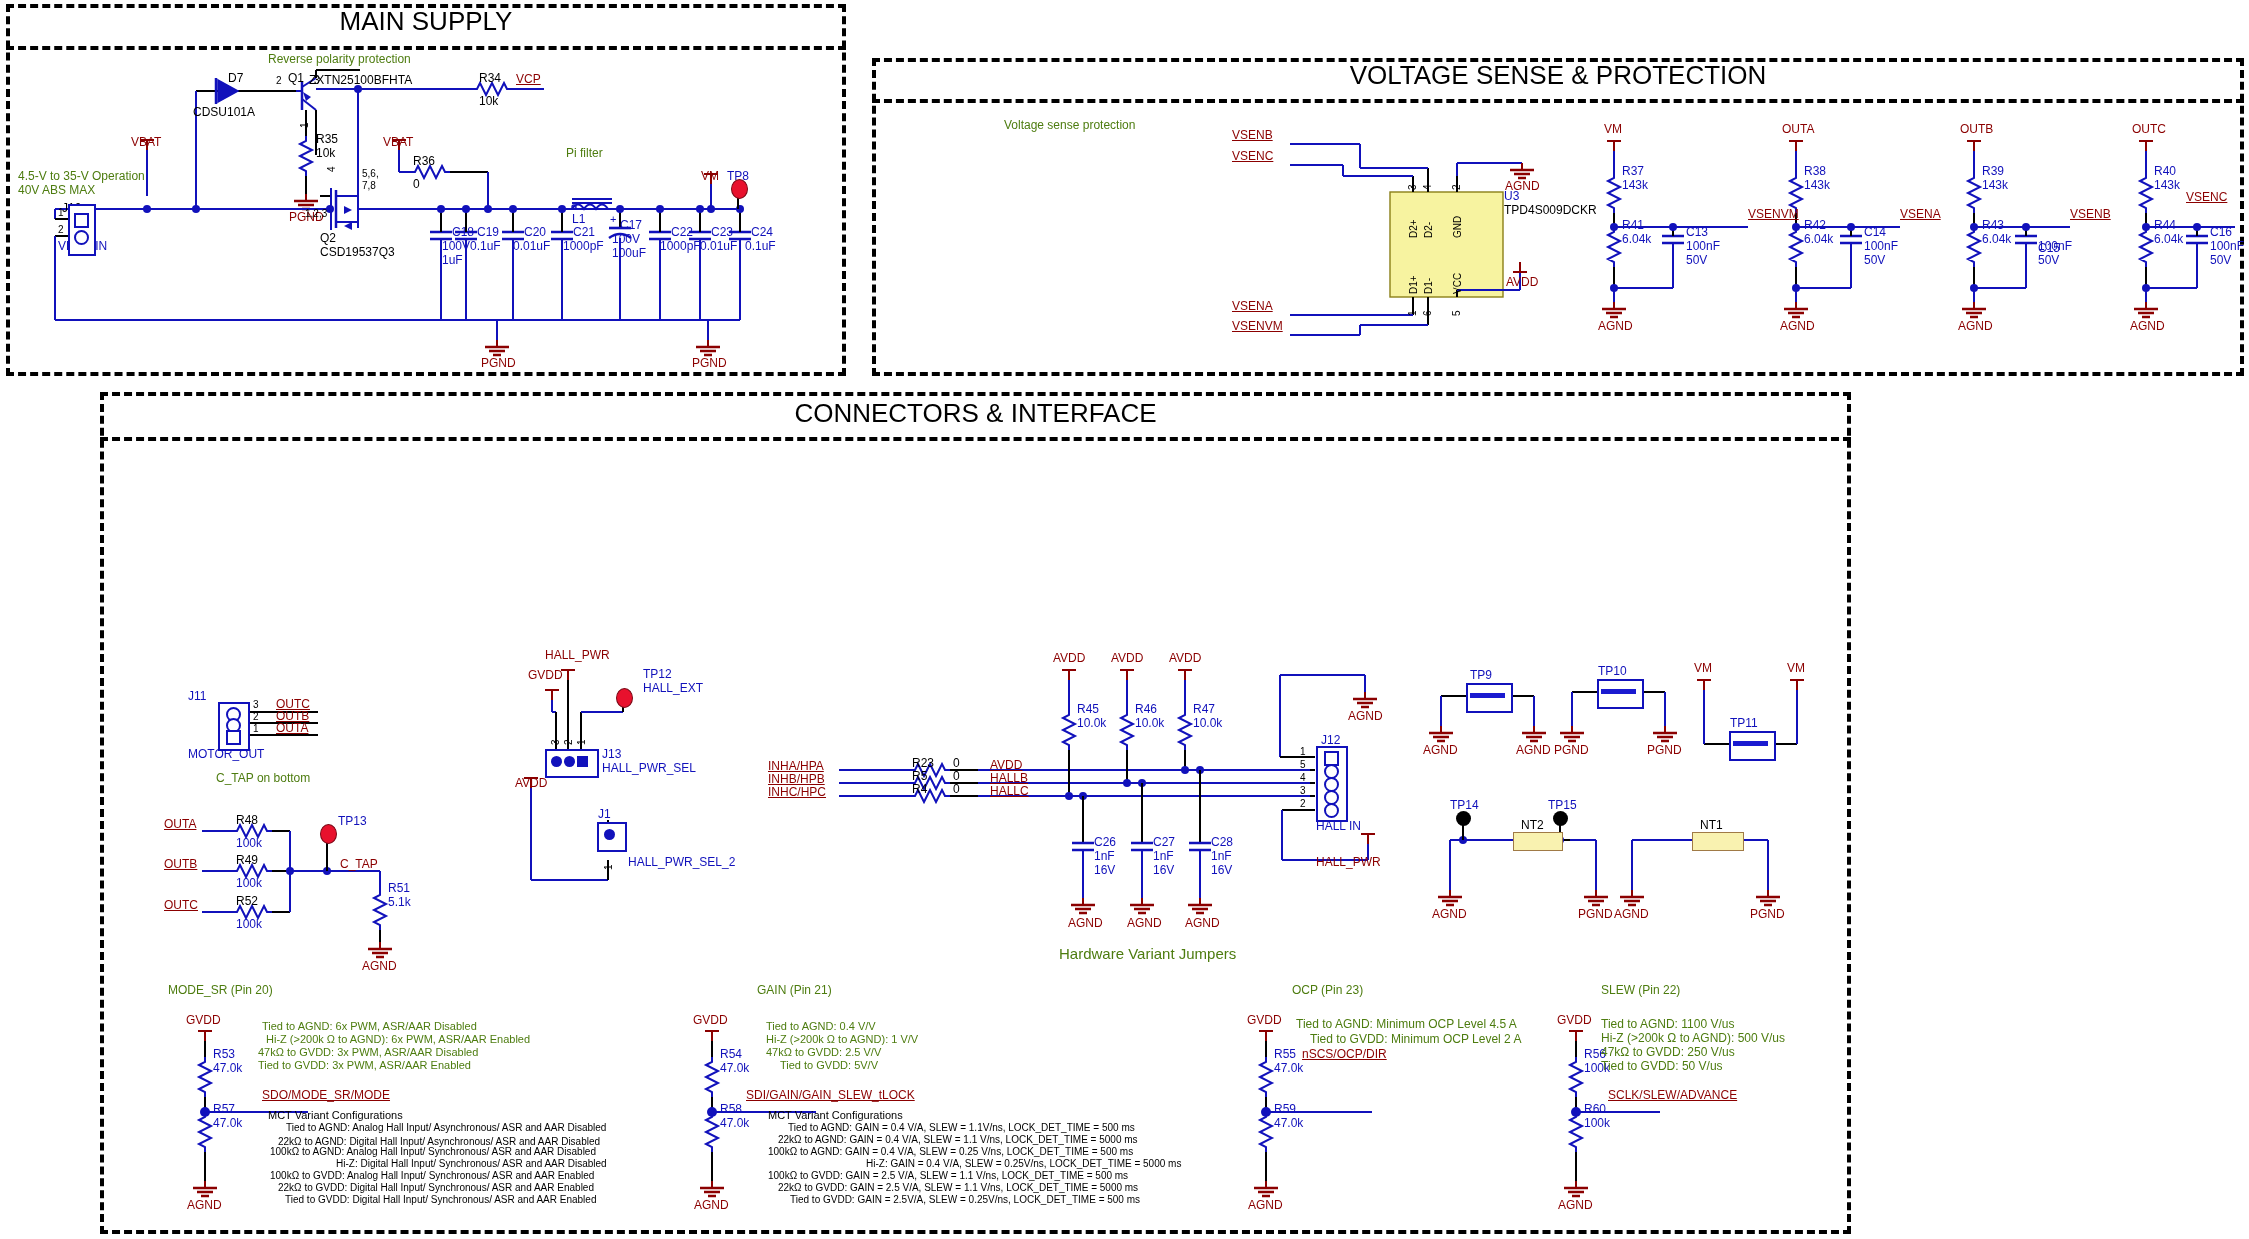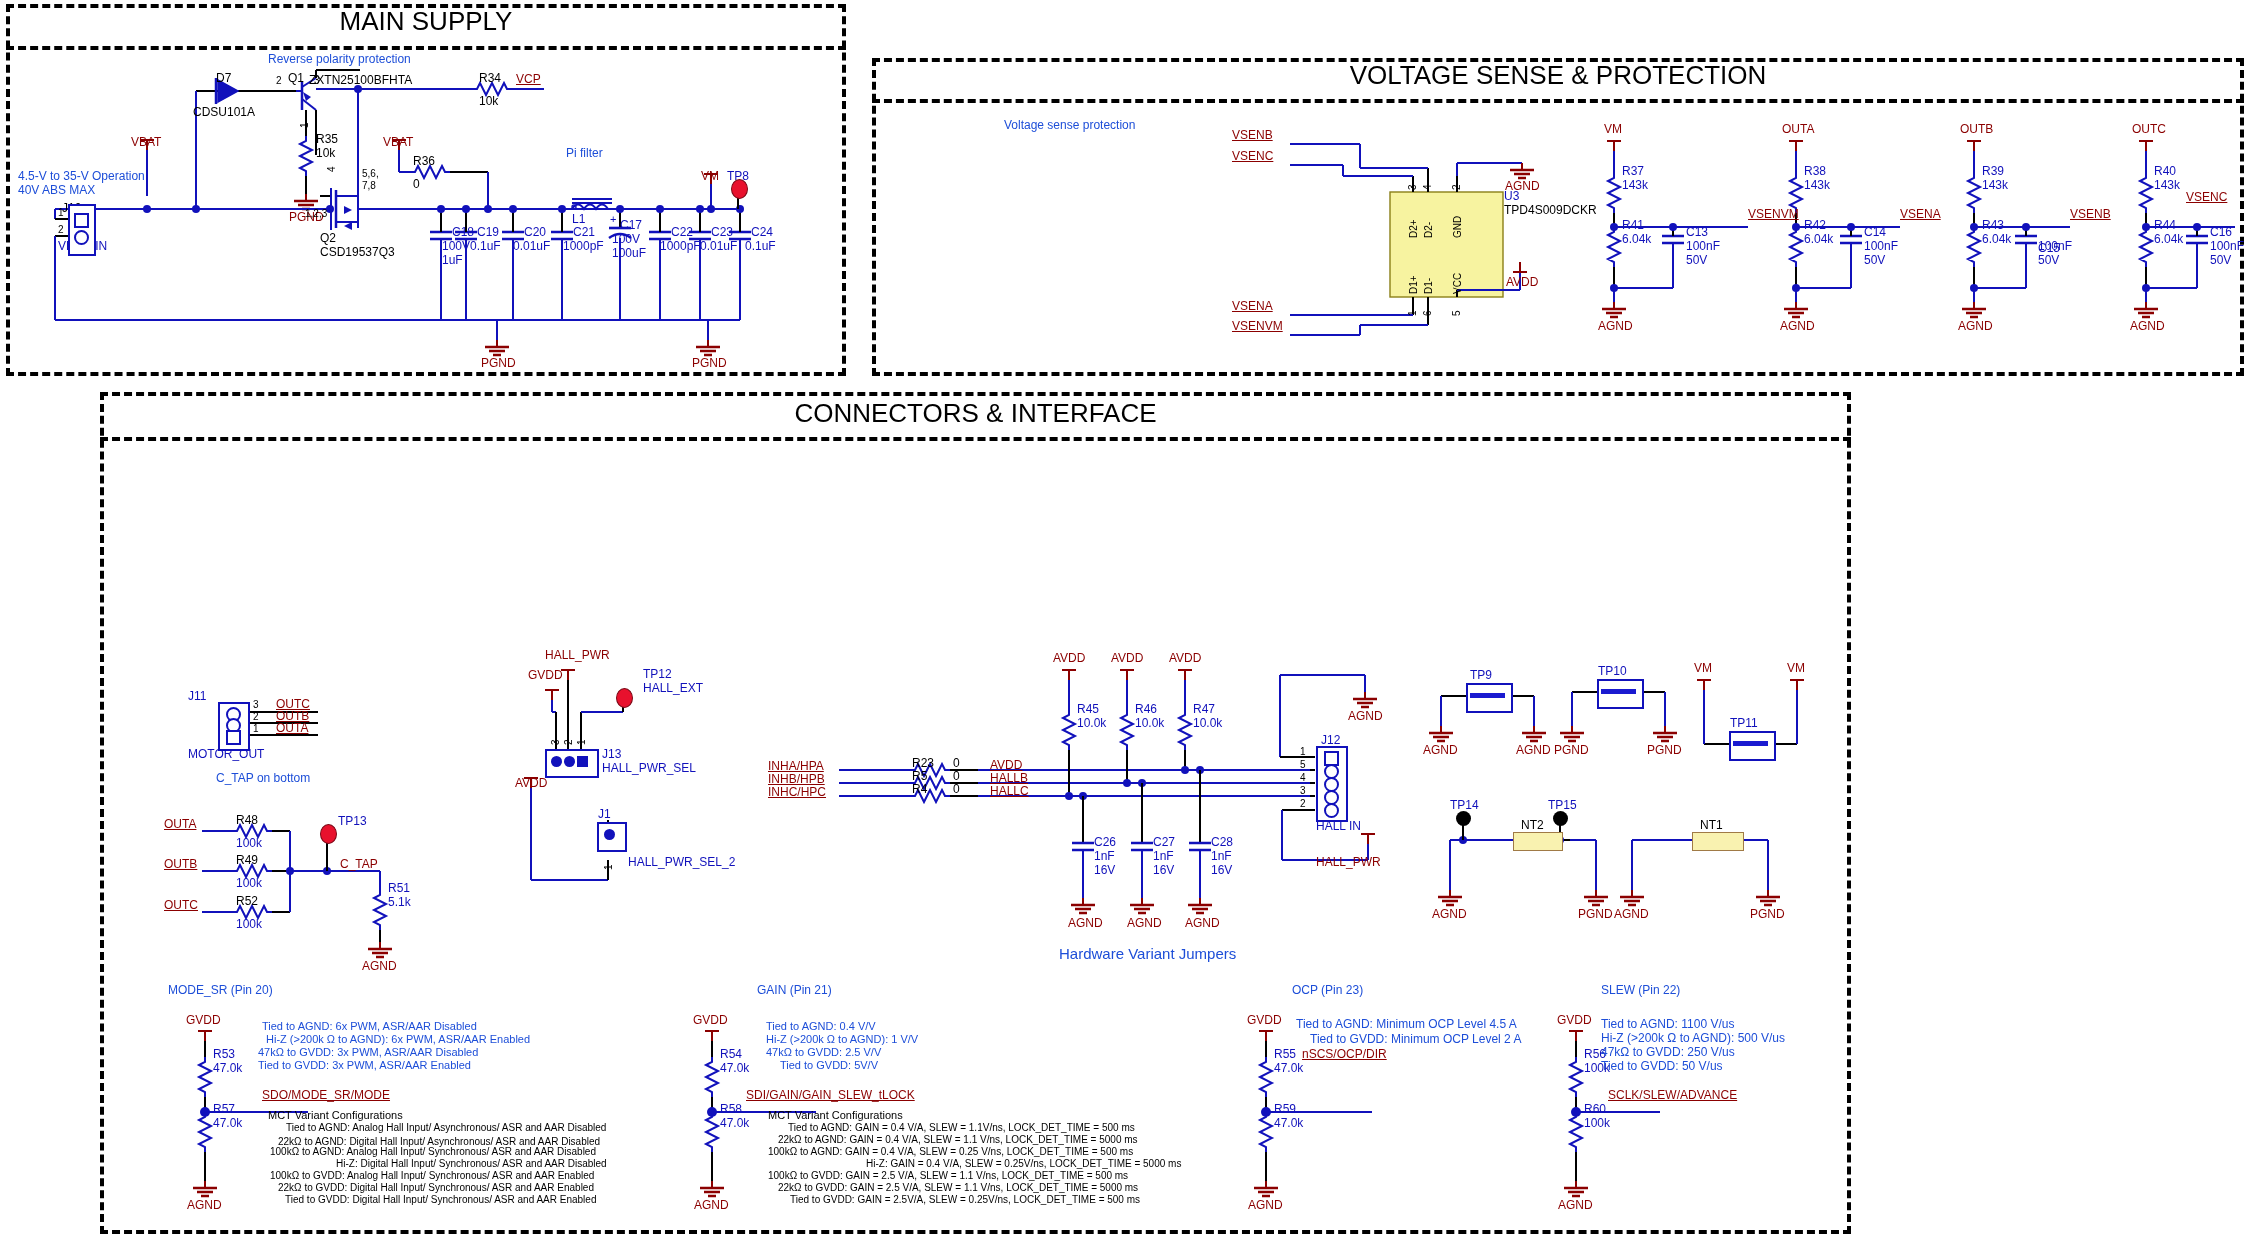--- a/index.html
+++ b/index.html
@@ -2,21 +2,21 @@
 <html><head>
 <meta charset="utf-8">
 <style>
   html,body{margin:0;padding:0;background:#ffffff;}
   body{width:2249px;height:1239px;position:relative;
        font-family:"Liberation Sans", sans-serif;
        -webkit-font-smoothing:antialiased;}
   .sheet{position:absolute;left:0;top:0;width:2249px;height:1239px;overflow:hidden;}
   svg.wires{position:absolute;left:0;top:0;width:2249px;height:1239px;pointer-events:none;}
   .lbl{position:absolute;white-space:nowrap;line-height:1.05;}
-  .red{color:#1d4ed8;}
+  .red{color:#4d7c0f;}
   .blue{color:#1111bb;}
   .blk{color:#000000;}
   .maroon{color:#8b0000;}
   .t10{font-size:10px;}
   .t11{font-size:11px;}
   .t12{font-size:12px;}
   .t15{font-size:15px;}
   .t26{font-size:26px;}
   .rot{transform:rotate(-90deg);transform-origin:left top;}
   .ul{text-decoration:underline;}
@@ -636,21 +636,21 @@
 
   <div class="dashbox" style="left:872px;top:58px;width:1372px;height:318px;"></div>
   <div class="hline" style="left:872px;top:99px;width:1372px;"></div>
   <div class="blockTitle t26" style="left:872px;top:60px;width:1372px;">VOLTAGE SENSE &amp; PROTECTION</div>
 
   <div class="dashbox" style="left:100px;top:392px;width:1751px;height:842px;"></div>
   <div class="hline" style="left:100px;top:437px;width:1751px;"></div>
   <div class="blockTitle t26" style="left:100px;top:398px;width:1751px;">CONNECTORS &amp; INTERFACE</div>
 
   <div class="lbl t12 red" style="left:268px;top:53px;">Reverse polarity protection</div>
-  <div class="lbl t12 blk" style="left:216px;top:72px;">D7</div>
+  <div class="lbl t12 blk" style="left:228px;top:72px;">D7</div>
   <div class="lbl t12 blk" style="left:193px;top:106px;">CDSU101A</div>
   <div class="lbl t10 blk" style="left:276px;top:76px;">2</div>
   <div class="lbl t12 blk" style="left:288px;top:72px;">Q1</div>
   <div class="lbl t10 blk" style="left:314px;top:76px;">3</div>
   <div class="lbl t12 blk" style="left:309px;top:74px;">ZXTN25100BFHTA</div>
   <div class="lbl t10 blk rot" style="left:300px;top:128px;">1</div>
   <div class="lbl t12 blk" style="left:316px;top:133px;">R35</div>
   <div class="lbl t12 blk" style="left:316px;top:147px;">10k</div>
   <div class="lbl t12 maroon" style="left:289px;top:211px;">PGND</div>
   <div class="lbl t12 blk" style="left:479px;top:72px;">R34</div>

